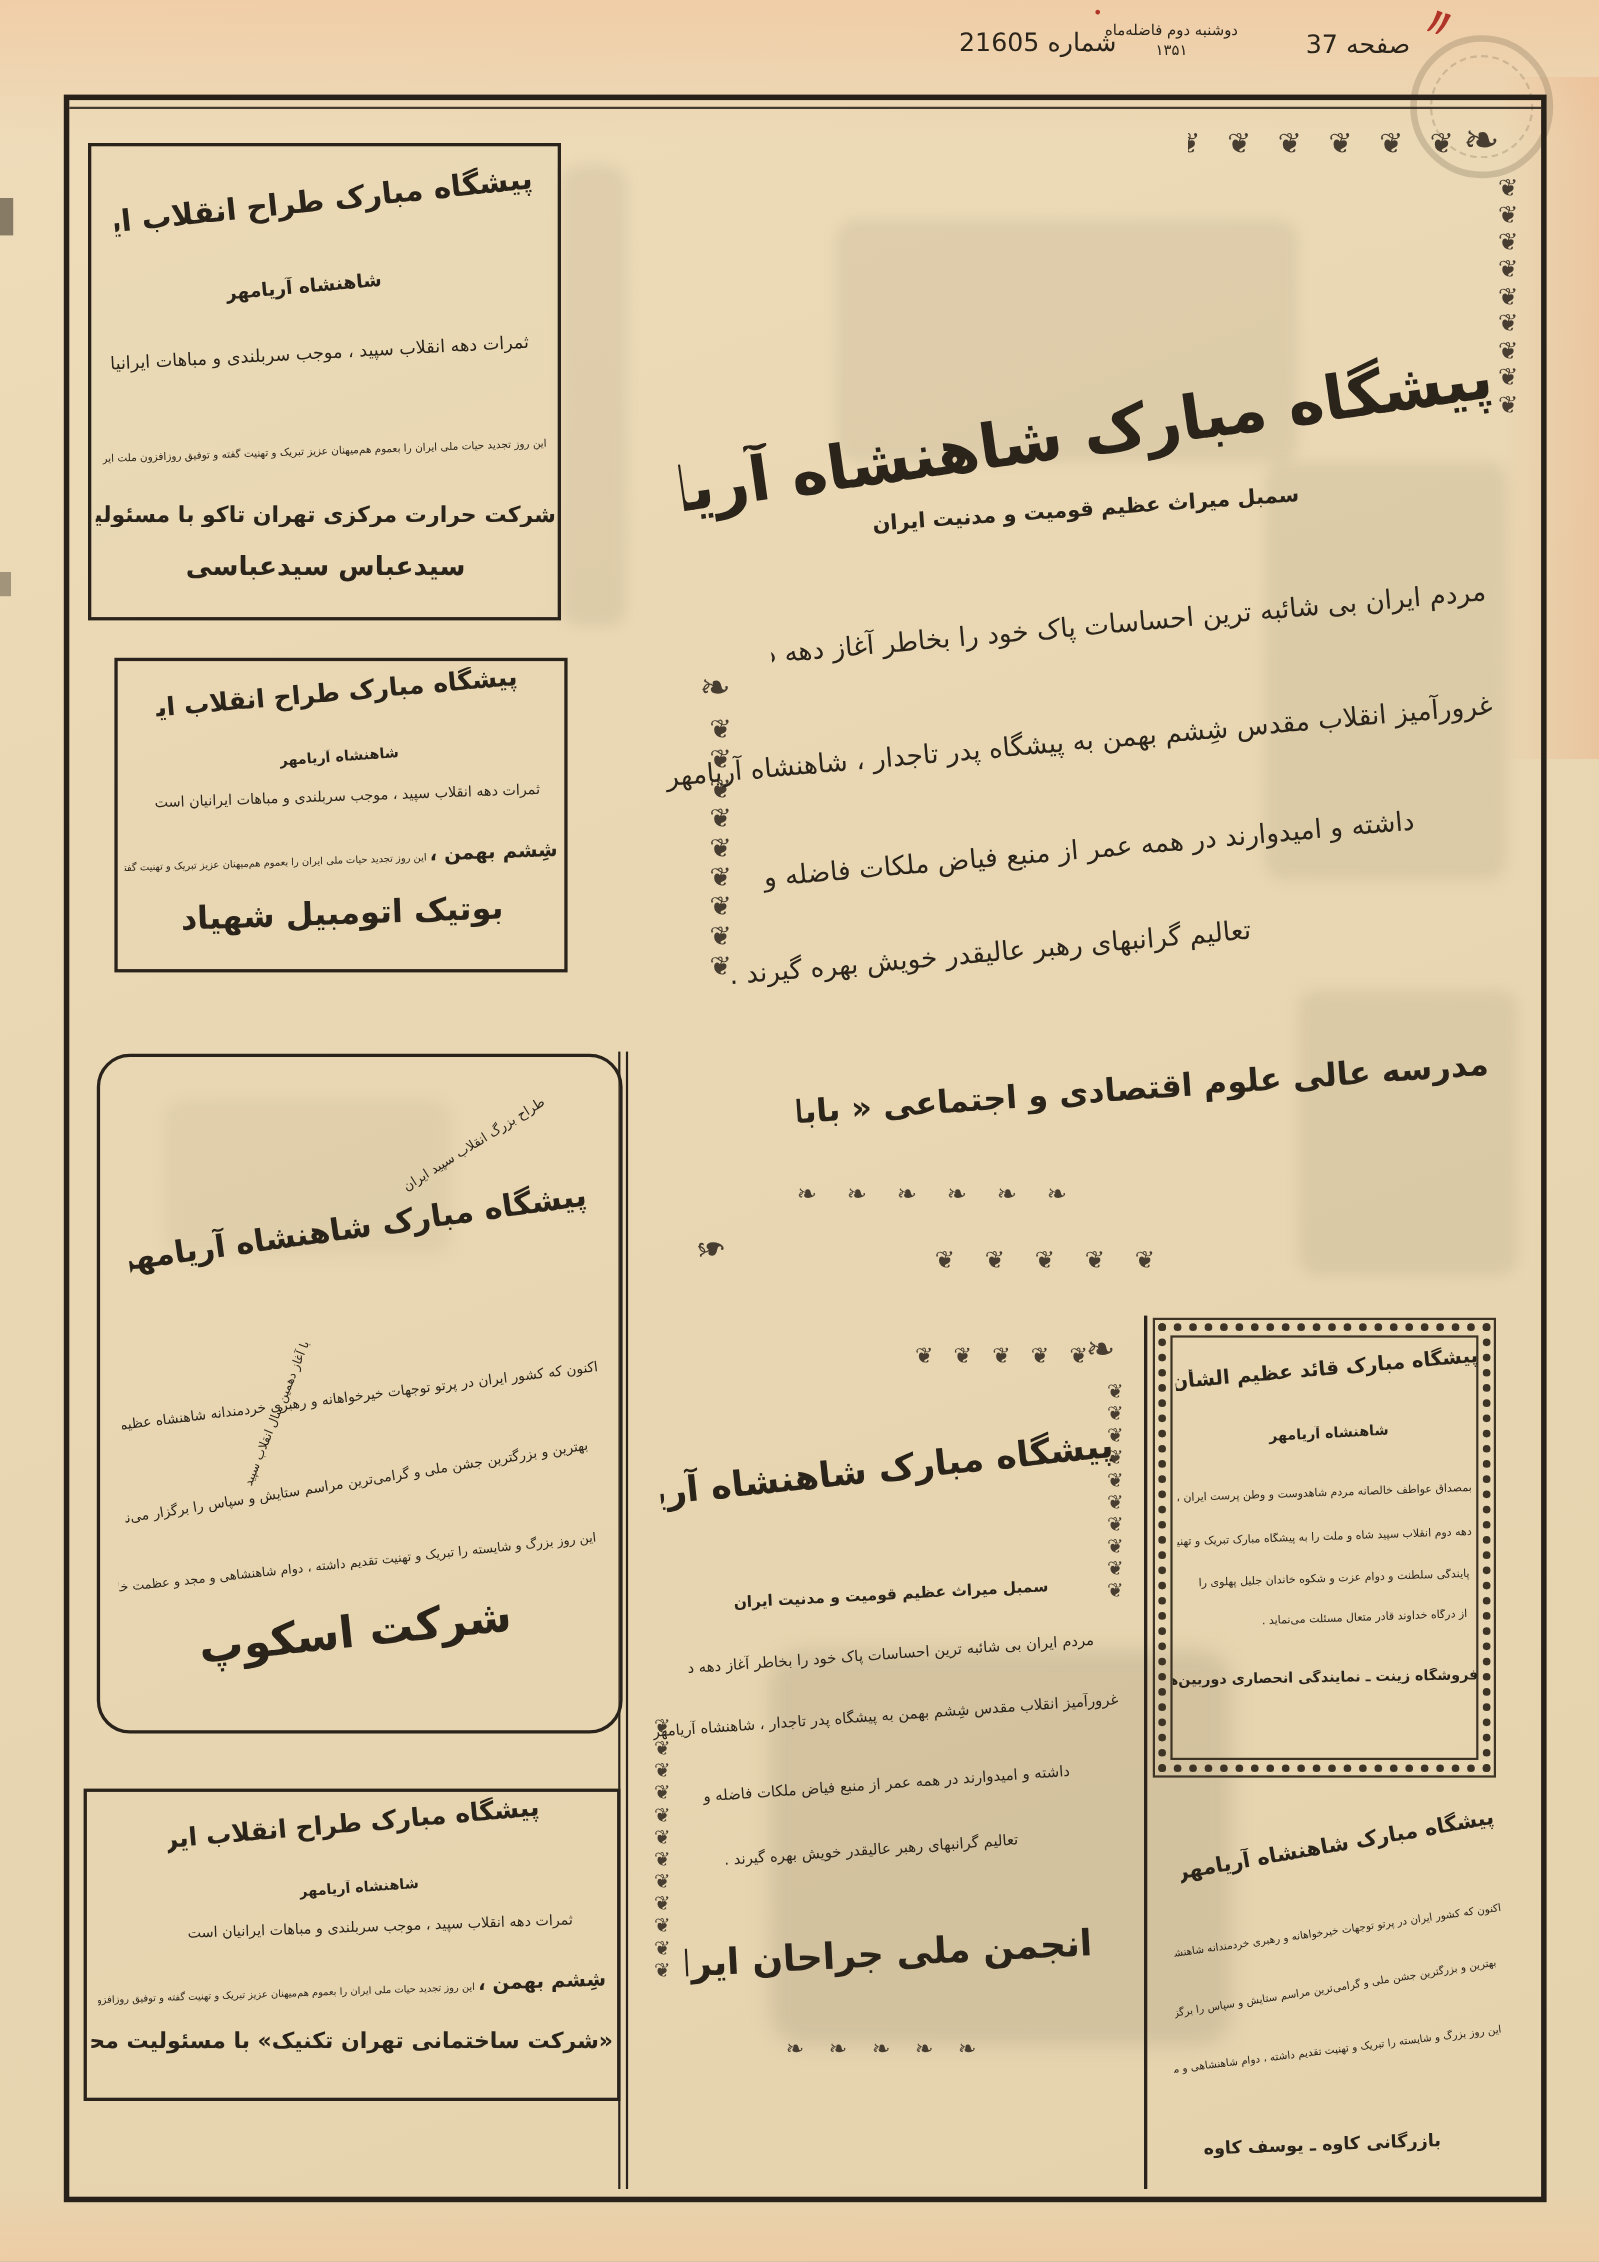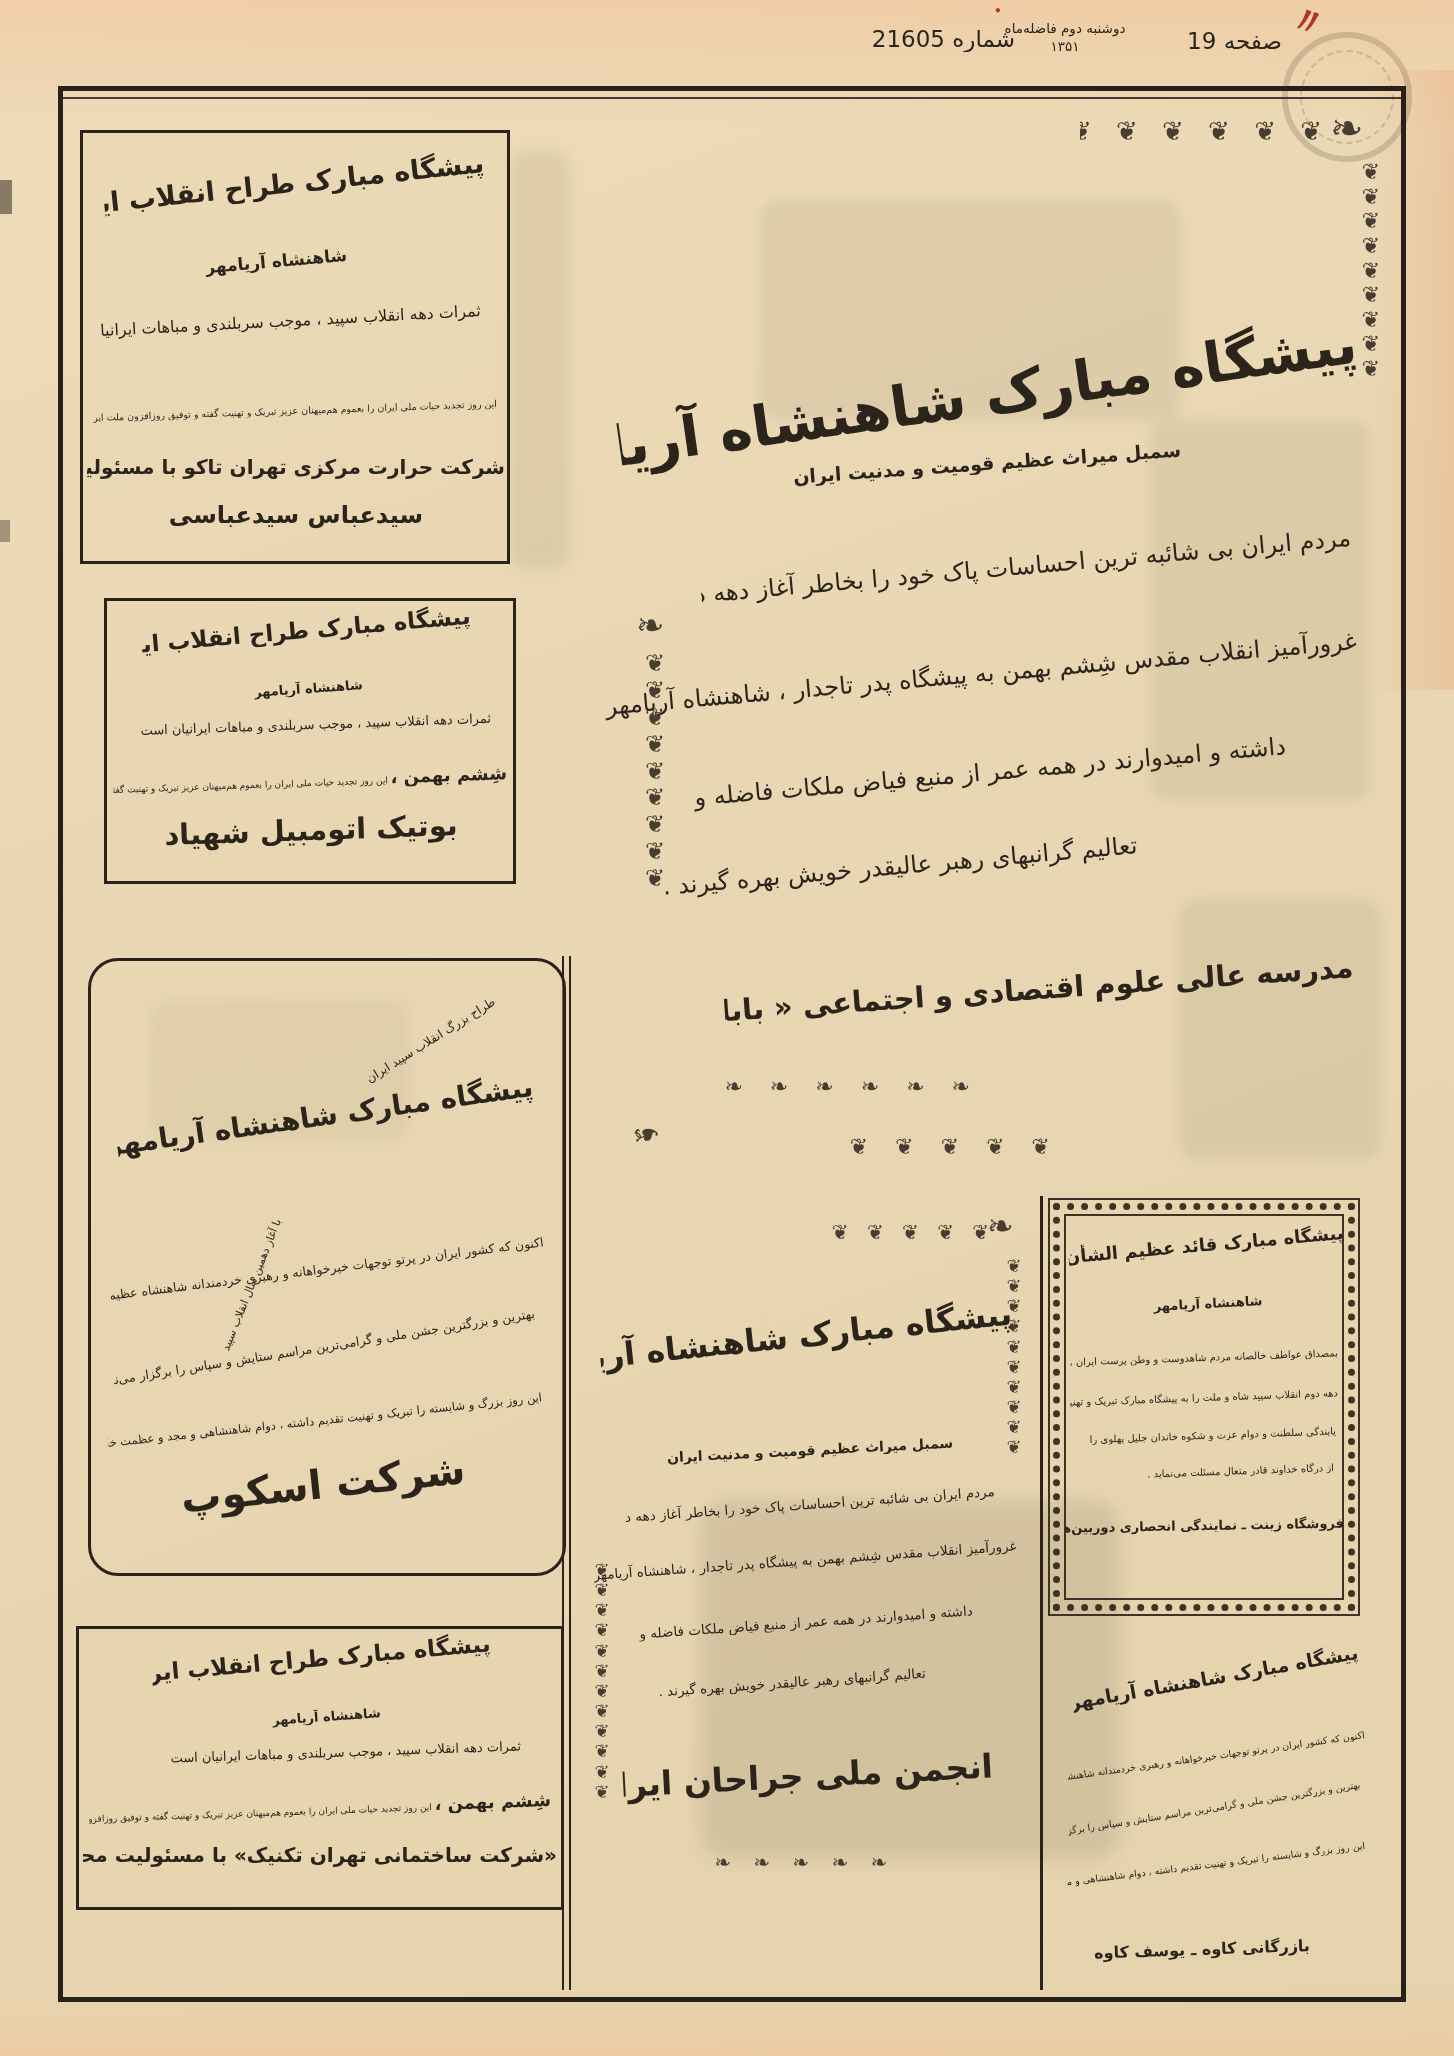--- a/index.html
+++ b/index.html
@@ -53,21 +53,21 @@
   <div class="abs ghost" style="left:150px;top:1000px;width:260px;height:140px;"></div>
   <div class="abs ghost" style="left:1150px;top:420px;width:220px;height:380px;"></div>
   <div class="abs" style="left:0;top:180px;width:12px;height:34px;background:rgba(52,44,34,.55);"></div>
   <div class="abs" style="left:0;top:520px;width:10px;height:22px;background:rgba(52,44,34,.4);"></div>
 
   <div class="abs nast" style="left:845px;top:26px;width:170px;font-size:23px;">شماره 21605</div>
   <div class="abs ctr" style="left:1000px;top:20px;width:130px;font-size:13.5px;line-height:1.3;">
     <div>دوشنبه دوم فاضله‌ماه</div>
     <div>۱۳۵۱</div>
   </div>
-  <div class="abs nast" style="left:1172px;top:28px;width:110px;font-size:23px;">صفحه 19</div>
+  <div class="abs nast" style="left:1172px;top:28px;width:110px;font-size:23px;">صفحه 37</div>
   <div class="abs redmark" style="left:1288px;top:-6px;font-size:40px;transform:rotate(18deg);">〃</div>
   <div class="abs redmark" style="left:994px;top:4px;font-size:12px;">•</div>
   <div class="abs emblem" style="left:1282px;top:32px;"></div>
 
   <div class="abs frame"></div>
 
   <div class="abs vrule" style="left:562px;top:956px;height:1034px;"></div>
   <div class="abs vrule-single" style="left:1040px;top:1196px;height:794px;"></div>
 
   <div class="abs adbox" style="left:80px;top:130px;width:424px;height:428px;">

